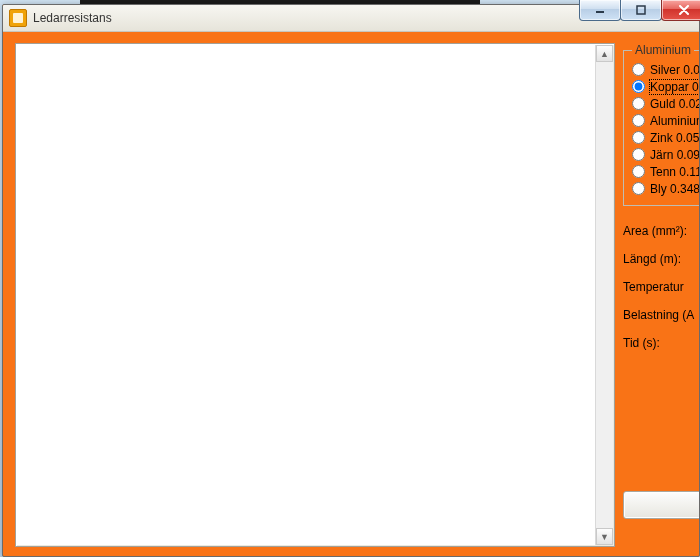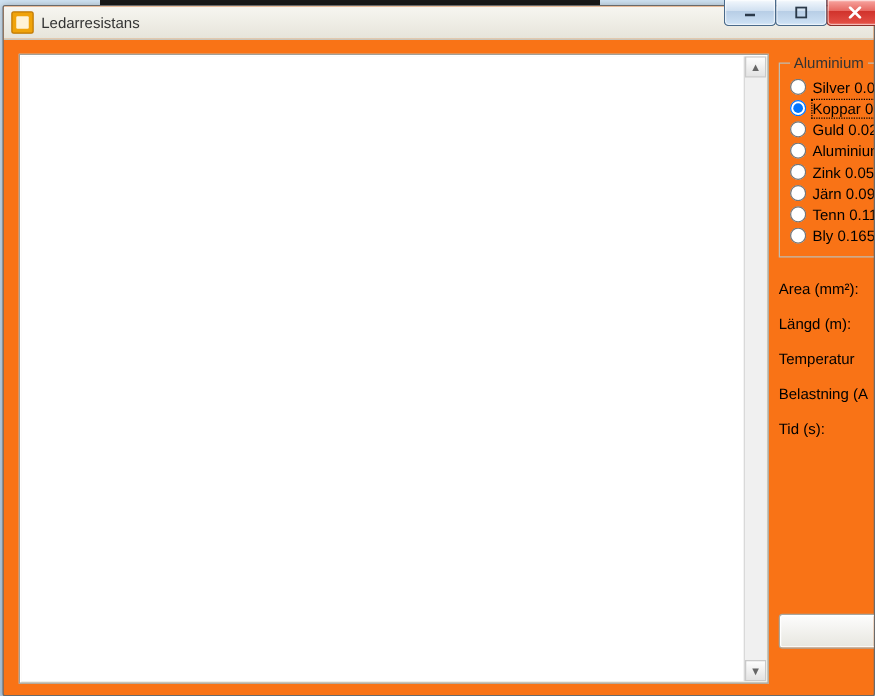--- a/index.html
+++ b/index.html
@@ -288,21 +288,21 @@
         <label class="radio-row">
           <input type="radio" name="mat" style="">
           <span class="rl">Järn  0.098</span>
         </label>
         <label class="radio-row">
           <input type="radio" name="mat" style="">
           <span class="rl">Tenn  0.11</span>
         </label>
         <label class="radio-row">
           <input type="radio" name="mat" style="">
-          <span class="rl">Bly  0.165</span>
+          <span class="rl">Bly  0.348</span>
         </label>
       </fieldset>
 
       <div class="field-label">Area (mm²):</div>
       <div class="field-label">Längd (m):</div>
       <div class="field-label">Temperatur</div>
       <div class="field-label">Belastning (A</div>
       <div class="field-label">Tid (s):</div>
     </div>
 

